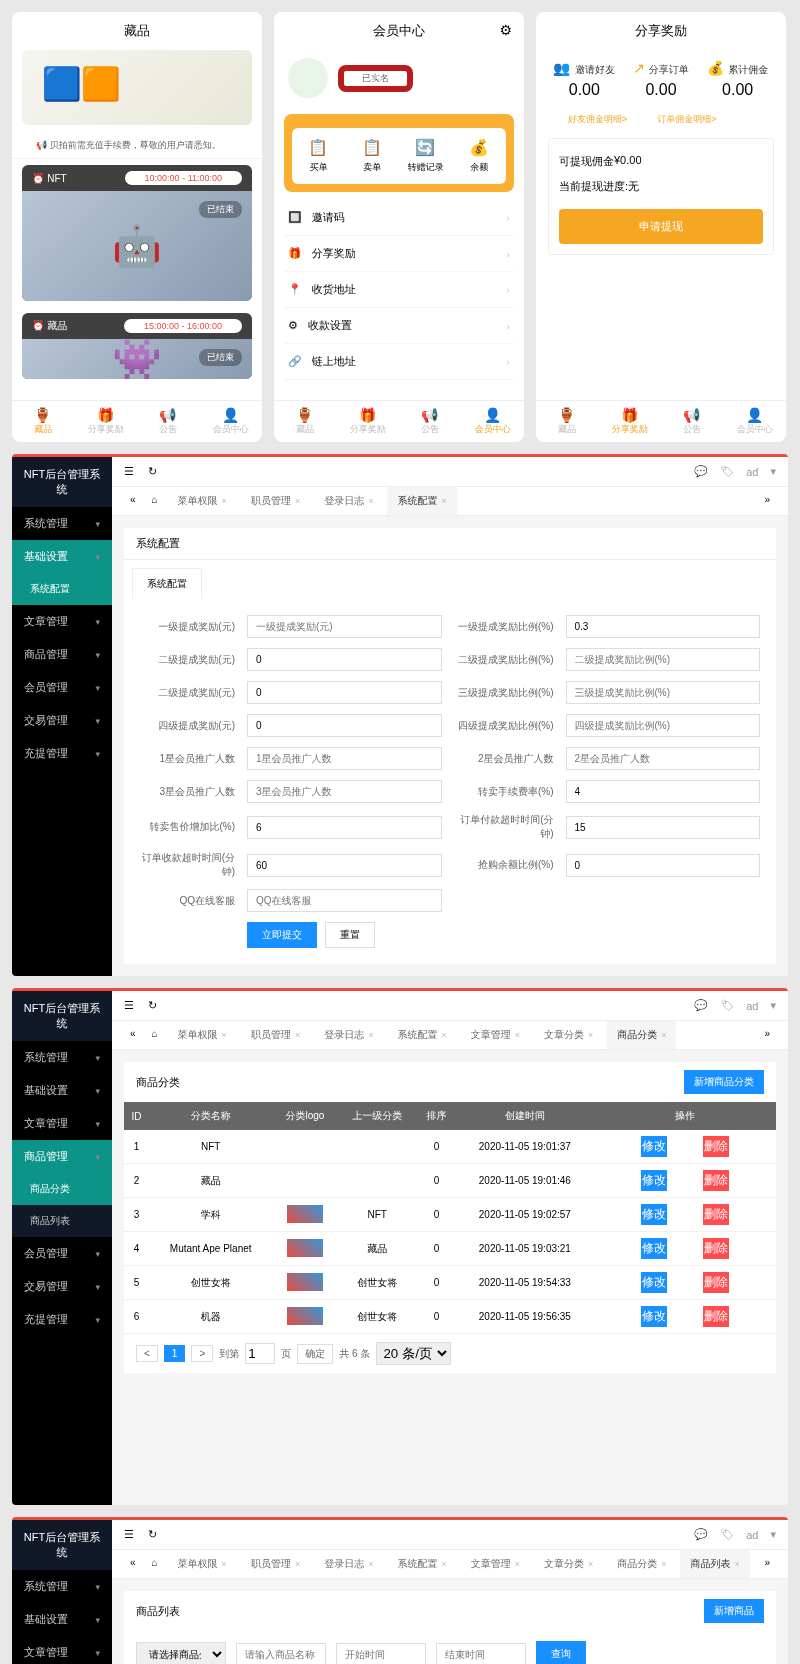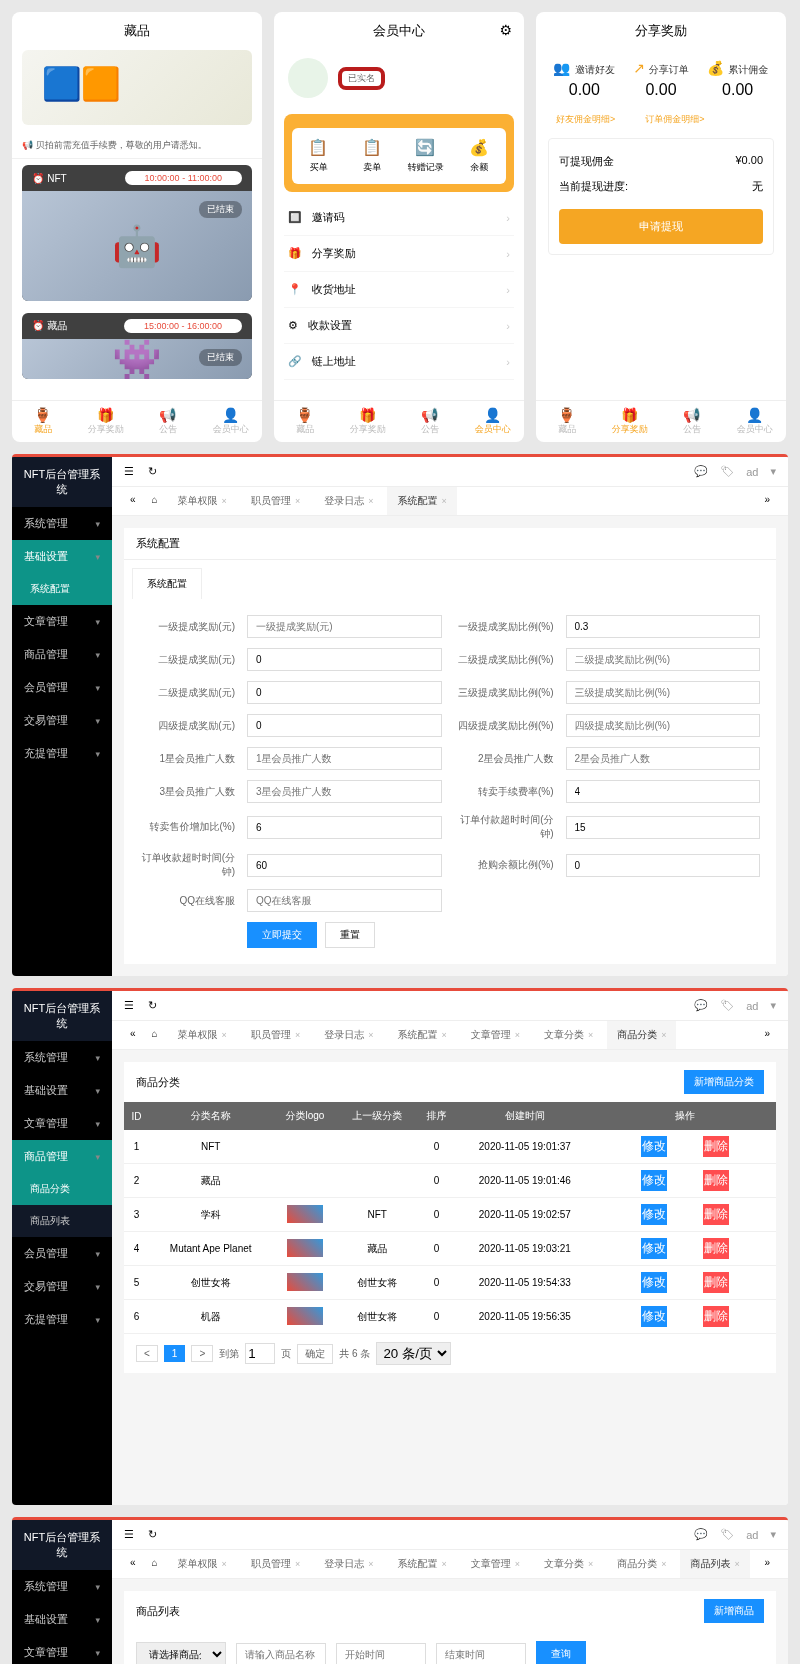--- a/index.html
+++ b/index.html
@@ -5,44 +5,44 @@
 *{box-sizing:border-box;margin:0;padding:0;font-family:-apple-system,sans-serif}
 body{background:#e8e8e8;padding:12px}
 .row{display:flex;gap:12px;margin-bottom:12px}
 .mobile{width:250px;background:#fff;border-radius:8px;overflow:hidden;font-size:11px;display:flex;flex-direction:column;height:430px}
 .m-head{text-align:center;padding:10px;font-size:13px;position:relative}
 .gear{position:absolute;right:12px;top:10px;font-size:14px}
 .banner{height:75px;background:linear-gradient(135deg,#f5f5f0,#e8e8d8);margin:0 10px 8px;border-radius:6px;position:relative;overflow:hidden}
 .banner-cubes{position:absolute;left:20px;top:15px;font-size:32px}
 .banner-txt{position:absolute;right:10px;top:10px;font-size:8px;color:#666}
 .banner-brand{color:#f5a623;font-weight:bold;font-size:11px}
-.notice{padding:6px 10px;font-size:9px;color:#666;border-bottom:1px solid #f0f0f0}
+.notice{padding:6px 24px;font-size:9px;color:#666;border-bottom:1px solid #f0f0f0}
 .card{margin:6px 10px;border-radius:6px;overflow:hidden;position:relative}
 .card-red{background:#404040}
 .card-h{display:flex;justify-content:space-between;align-items:center;padding:6px 10px;color:#fff;font-size:10px}
 .time-pill{background:#fff;color:#e74c3c;border-radius:10px;padding:2px 20px;font-size:9px}
 .status-pill{position:absolute;right:10px;top:36px;background:rgba(0,0,0,.3);color:#fff;border-radius:8px;padding:2px 8px;font-size:9px}
 .card-img{height:110px;background:linear-gradient(135deg,#b8c5d6,#8a9bb0);display:flex;align-items:center;justify-content:center;font-size:40px}
 .avatar-row{display:flex;align-items:center;padding:8px 14px;gap:10px}
 .avatar{width:40px;height:40px;border-radius:50%;background:#e8f4e8}
-.badge{border:4px solid #b91c1c;border-radius:8px;padding:1px 6px;font-size:9px;color:#666}
+.badge{border:6px solid #b91c1c;border-radius:8px;padding:1px 18px;font-size:9px;color:#666}
 .action-card{margin:8px 10px;background:#fbb034;border-radius:8px;padding:14px 8px 8px}
 .action-grid{background:#fff;border-radius:6px;display:flex}
 .action-item{flex:1;text-align:center;padding:10px 4px;font-size:9px}
 .action-icon{font-size:16px;margin-bottom:4px}
 .menu-list{margin:0 10px}
 .menu-item{display:flex;align-items:center;padding:10px 4px;border-bottom:1px solid #f5f5f5;font-size:11px;gap:10px}
 .chev{margin-left:auto;color:#ccc}
 .stat-row{display:flex;justify-content:space-around;padding:10px}
 .stat{text-align:center;flex:1}
 .stat-icon{color:#f5a623;font-size:14px}
 .stat-val{font-size:16px;margin:4px 0}
-.link-row{display:flex;gap:30px;padding:0 20px;font-size:9px;color:#f5a623}
+.link-row{display:flex;gap:30px;padding:0 32px;font-size:9px;color:#f5a623}
 .info-box{margin:12px;border:1px solid #eee;border-radius:4px;padding:10px;font-size:11px}
-.info-line{display:flex;justify-content:space-between;padding:5px 0}
+.info-line{display:flex;padding:5px 0}
 .btn-orange{background:#f5a623;color:#fff;text-align:center;padding:10px;border-radius:4px;margin-top:10px}
 .tabbar{display:flex;border-top:1px solid #eee;padding:6px 0;margin-top:auto}
 .tab{flex:1;text-align:center;font-size:9px;color:#bbb}
 .tab.active{color:#f5a623}
 .tab-icon{font-size:14px;display:block}
 .admin{background:#fff;border-radius:4px;overflow:hidden;border-top:3px solid #e74c3c;display:flex;font-size:11px}
 .sidebar{width:100px;background:#000000;color:#ccc}
 .sb-title{background:#111827;padding:10px 8px;color:#fff;font-size:11px;text-align:center}
 .sb-item{padding:9px 12px;display:flex;justify-content:space-between;align-items:center;cursor:pointer}
 .sb-item.active{background:#0d9488;color:#fff}

